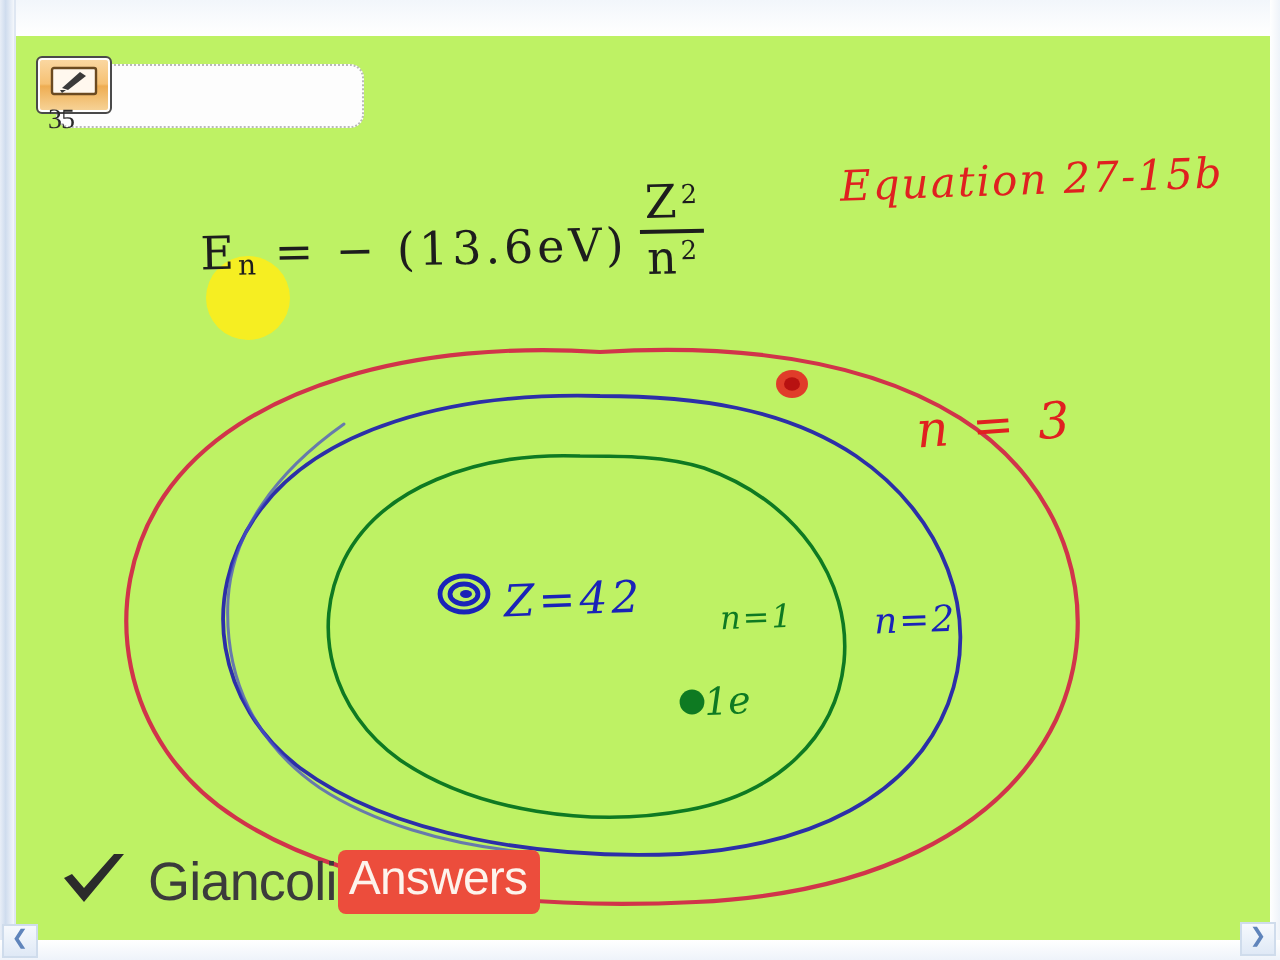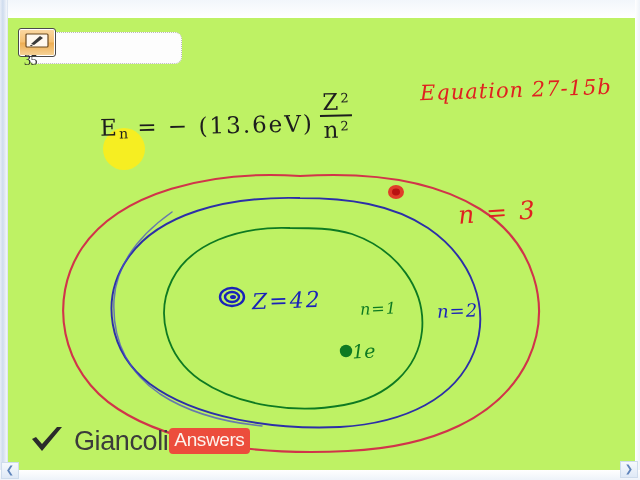--- a/index.html
+++ b/index.html
@@ -169,21 +169,21 @@
   #logo .check { margin-right: 10px; }
   #logo .giancoli {
     font-family: "Liberation Sans", sans-serif;
     font-size: 27px;
     color: #3b3b3b;
     letter-spacing: -0.4px;
     text-align: right;
   }
   #logo .answers {
     font-family: "Liberation Sans", sans-serif;
-    font-size: 19px;
+    font-size: 24px;
     color: #fdf3ec;
     background: #ec4d3c;
     border-radius: 4px;
     padding: 1px 6px 3px 5px;
     letter-spacing: -0.4px;
     margin-left: 1px;
   }
 
   svg.board {
     position: absolute;

